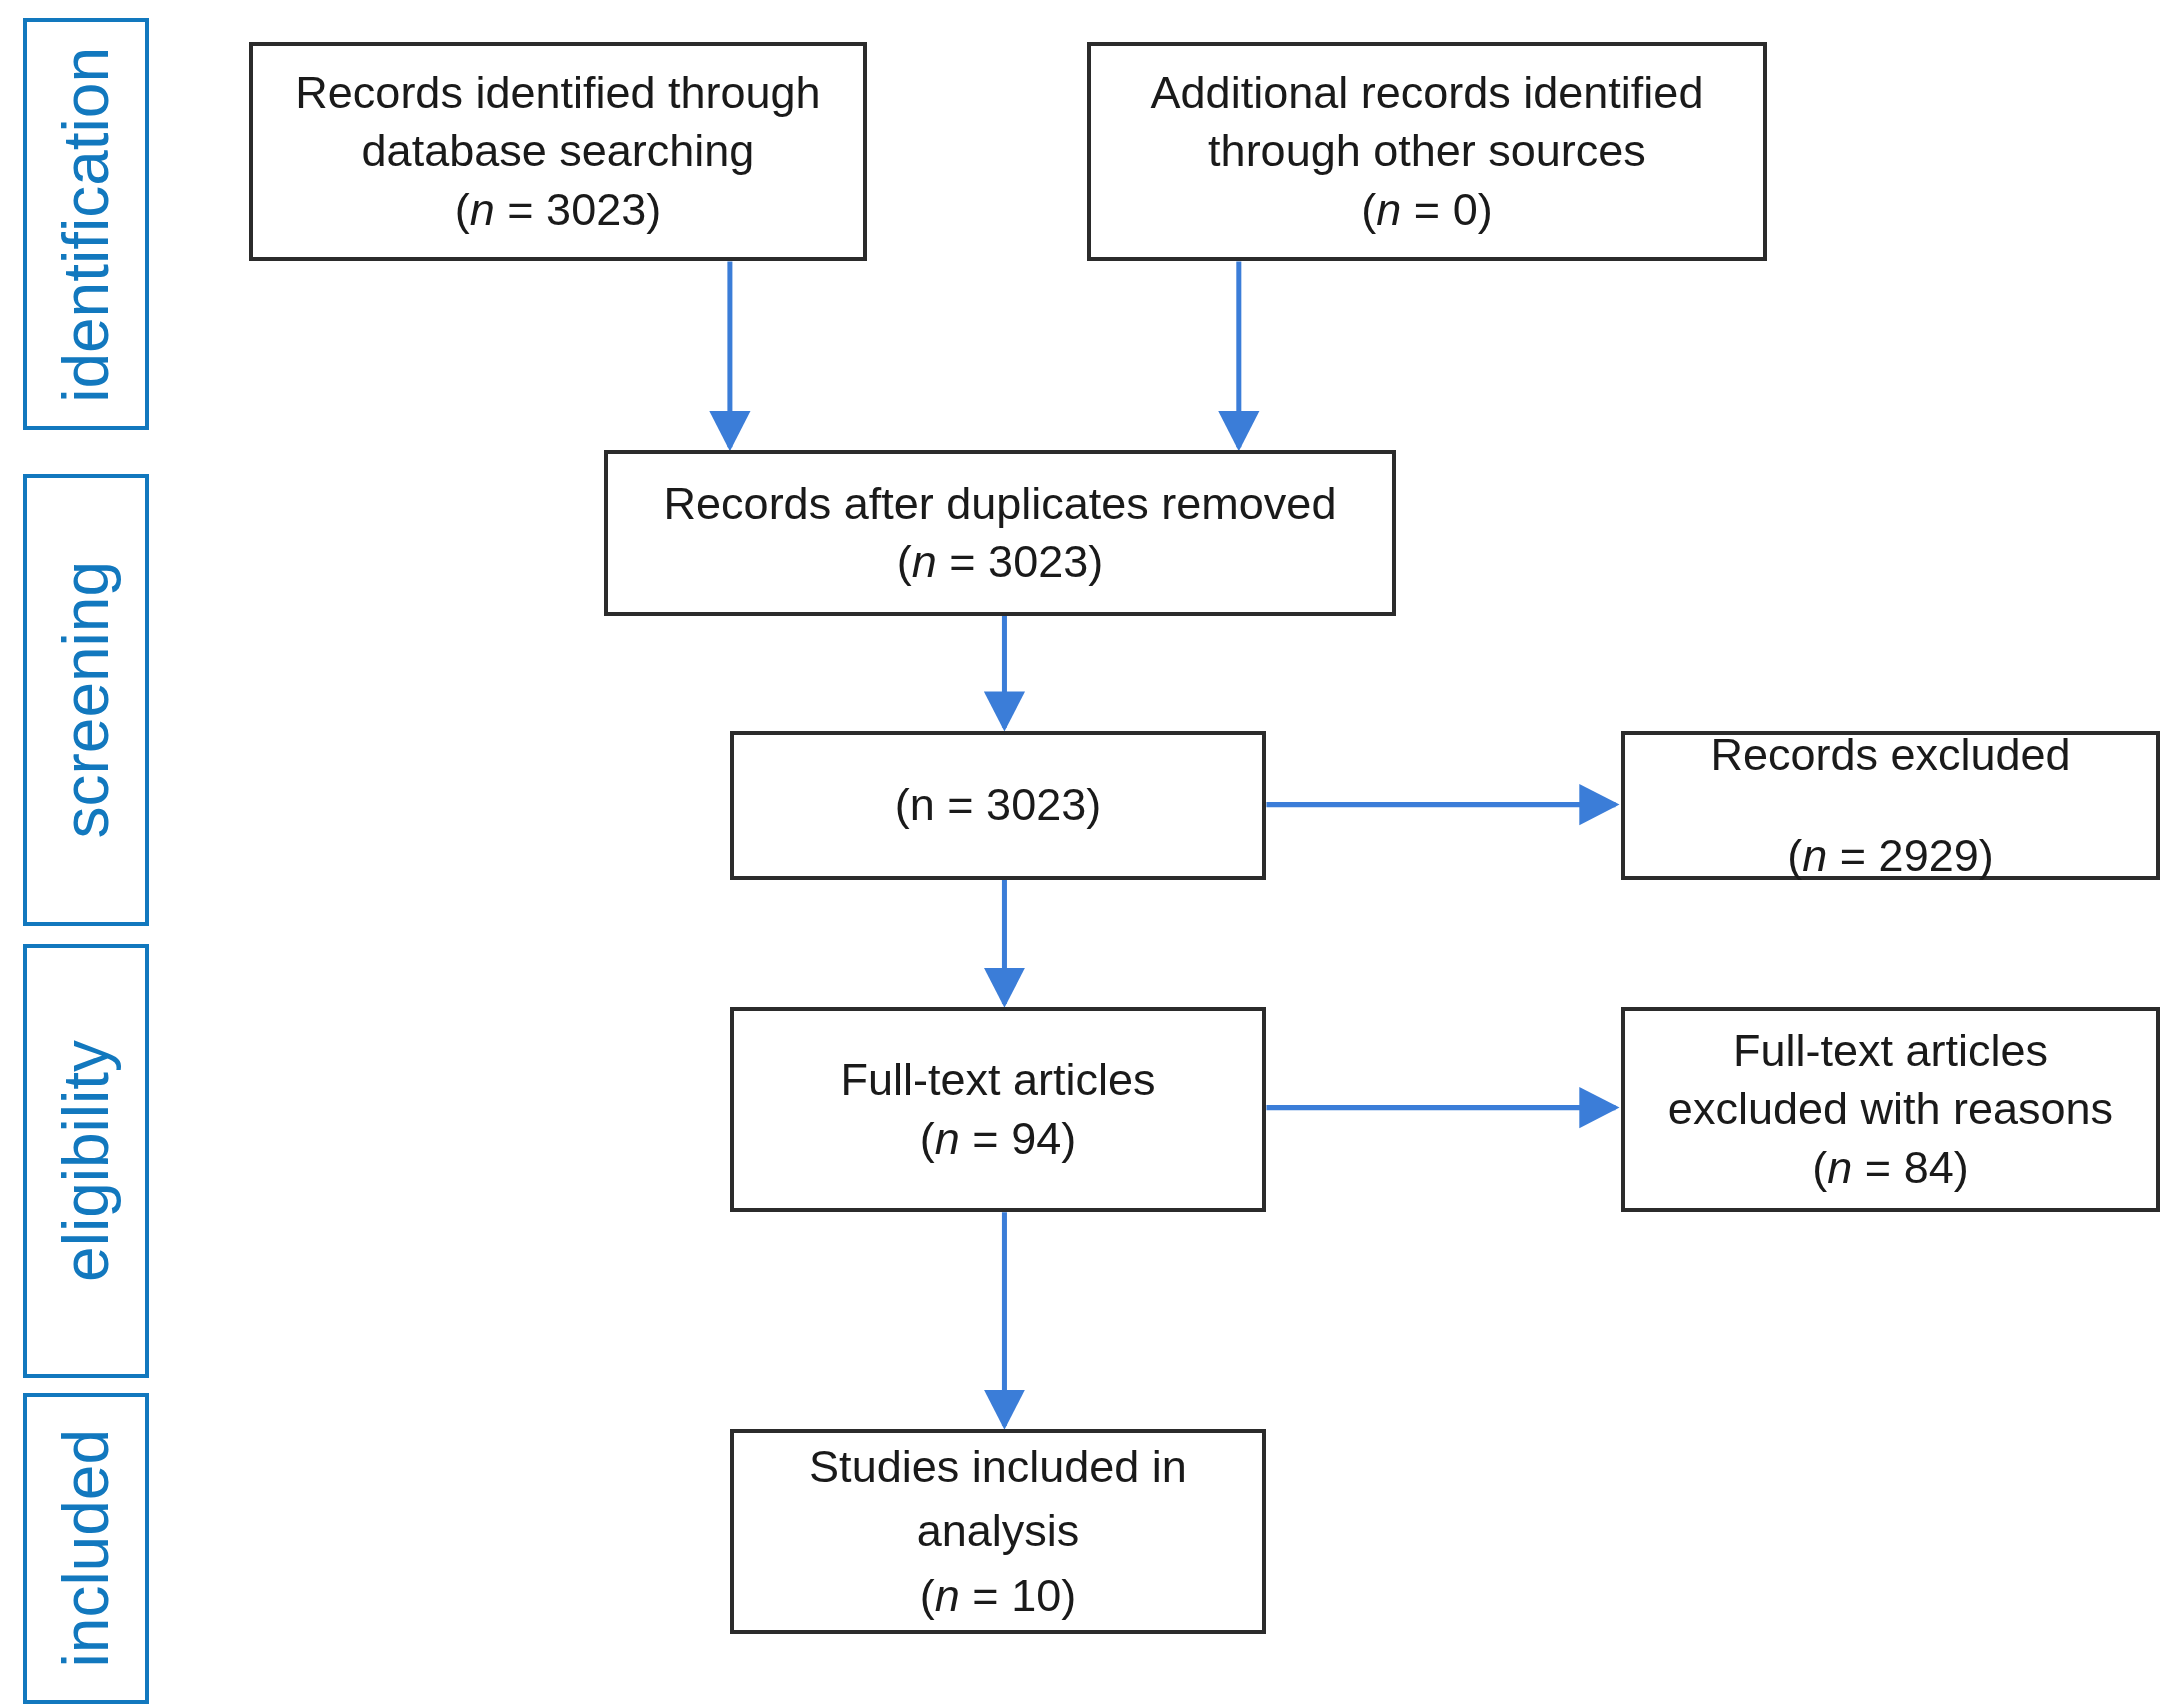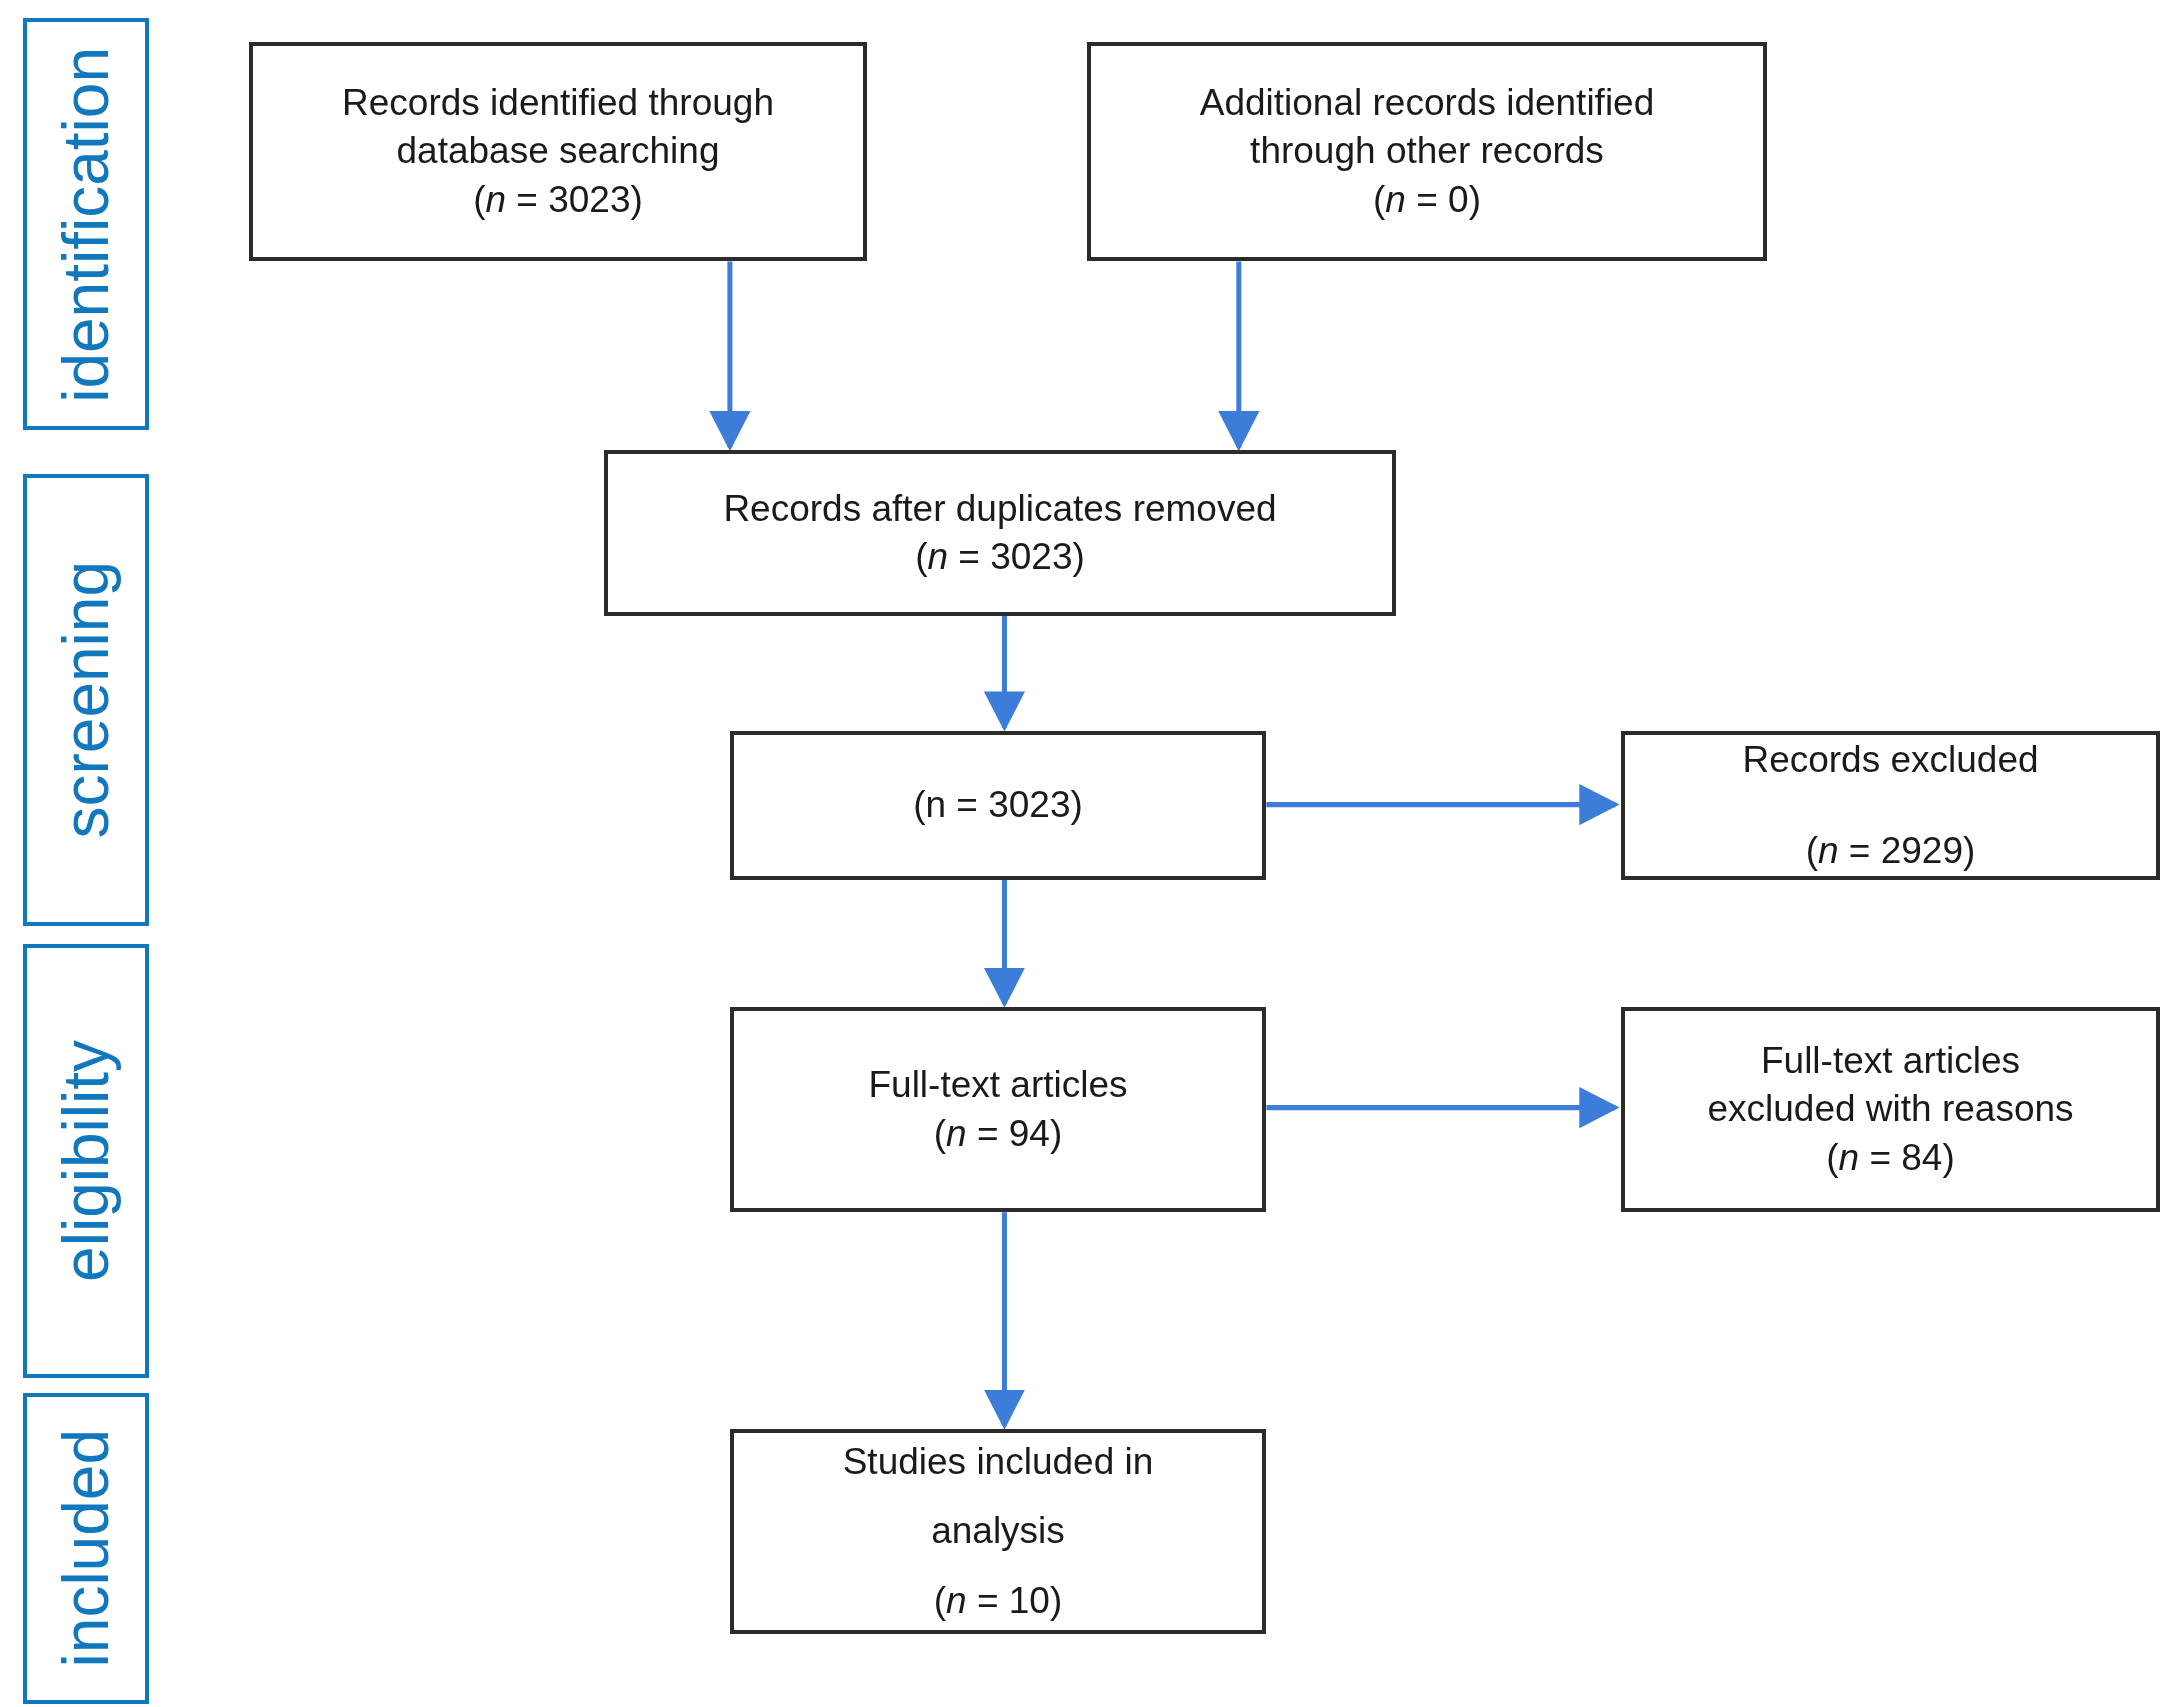--- a/index.html
+++ b/index.html
@@ -44,21 +44,21 @@
     position: absolute;
     box-sizing: border-box;
     border: 4.2px solid #2b2b2b;
     background: #ffffff;
     display: flex;
     flex-direction: column;
     align-items: center;
     justify-content: center;
     text-align: center;
     color: #1a1a1a;
-    font-size: 37px;
+    font-size: 45px;
     line-height: 1.30;
     padding: 5px 11.7px;
   }
   .flow-box .line {
     display: block;
     white-space: nowrap;
   }
   .flow-box .line i {
     font-style: italic;
   }
@@ -120,21 +120,21 @@
   </div>
 
   <div class="flow-box" style="left:249px; top:42px; width:618px; height:219px;">
     <span class="line">Records identified through</span>
     <span class="line">database searching</span>
     <span class="line">(<i>n</i>&nbsp;=&nbsp;<em>3023</em>)</span>
   </div>
 
   <div class="flow-box" style="left:1087px; top:42px; width:680px; height:219px;">
     <span class="line">Additional records identified</span>
-    <span class="line">through other records</span>
+    <span class="line">through other sources</span>
     <span class="line">(<i>n</i>&nbsp;=&nbsp;<em>0</em>)</span>
   </div>
 
   <div class="flow-box" style="left:604px; top:450px; width:792px; height:166px;">
     <span class="line">Records after duplicates removed</span>
     <span class="line">(<i>n</i>&nbsp;=&nbsp;<em>3023</em>)</span>
   </div>
 
   <div class="flow-box" style="left:730px; top:731px; width:536px; height:149px;">
     <span class="line">(<em>n</em>&nbsp;=&nbsp;<em>3023</em>)</span>

